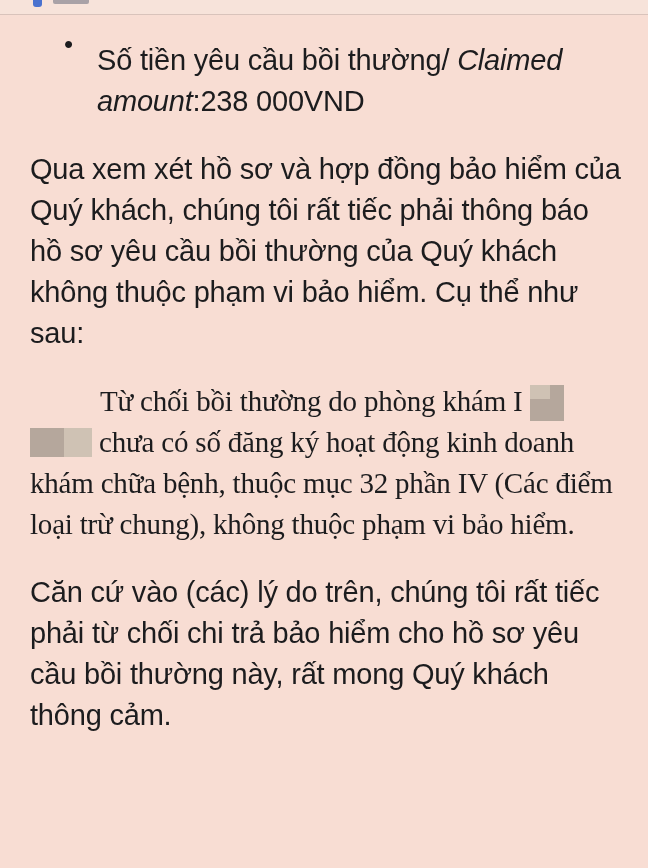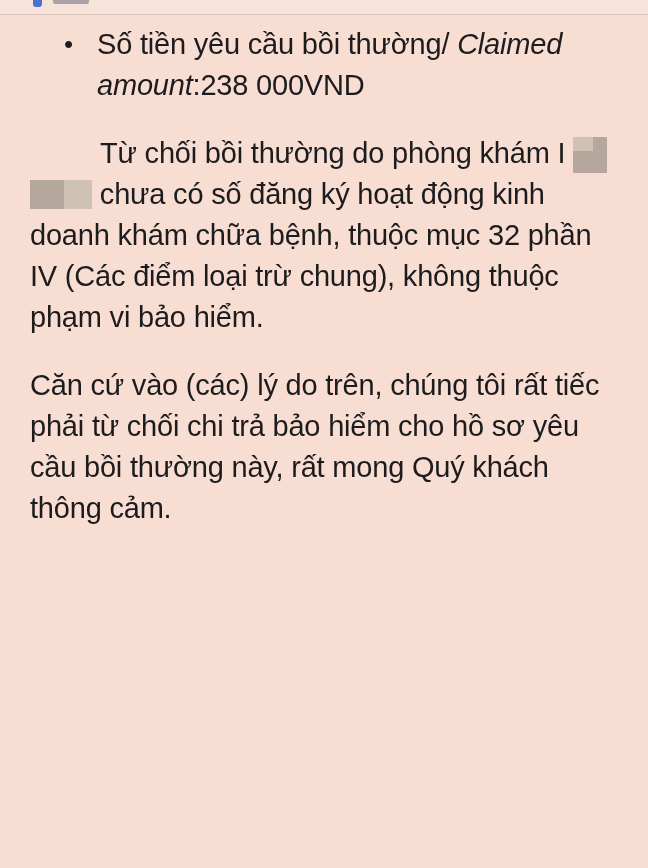--- a/index.html
+++ b/index.html
@@ -52,25 +52,25 @@
   .bullet-row {
     display: flex;
     margin-left: 34px;
     margin-bottom: 27px;
   }
   .bullet-marker {
     width: 33px;
     flex: 0 0 33px;
     font-size: 26px;
   }
-  .bullet-text { flex: 1 1 auto; }
+  .bullet-text { flex: 1 1 auto; margin-top: 16px; }
   .para { margin-bottom: 27px; }
   .para:last-child { margin-bottom: 0; }
   .italic { font-style: italic; }
-  .indent-first { text-indent: 70px; }
+  .indent-first { text-indent: 70px; font-family: Liberation Serif, serif; }
   .indent-first .redact, .indent-first span { text-indent: 0; }
   .redact {
     display: inline-block;
     vertical-align: -7px;
   }
   .redact-a {
     width: 34px; height: 36px;
     vertical-align: -10px;
     background:
       linear-gradient(to bottom, var(--redaction-light) 0 40%, transparent 40%) left/60% 100% no-repeat,
@@ -92,20 +92,21 @@
     <span class="gray-frag"></span>
   </div>
 
   <div class="content">
 
     <div class="bullet-row">
       <span class="bullet-marker">•</span>
       <p class="bullet-text"><span>Số tiền yêu cầu bồi thường/ </span><span class="italic">Claimed amount</span><span>:238 000VND</span></p>
     </div>
 
+    <p class="para">Qua xem xét hồ sơ và hợp đồng bảo hiểm của Quý khách, chúng tôi rất tiếc phải thông báo hồ sơ yêu cầu bồi thường của Quý khách không thuộc phạm vi bảo hiểm. Cụ thể như sau:</p>
 
 
     <p class="para indent-first"><span>Từ chối bồi thường do phòng khám I</span> <span class="redact redact-a"></span><br><span class="redact redact-b"></span> <span>chưa có số đăng ký hoạt động kinh doanh khám chữa bệnh, thuộc mục 32 phần IV (Các điểm loại trừ chung), không thuộc phạm vi bảo hiểm.</span></p>
 
     <p class="para">Căn cứ vào (các) lý do trên, chúng tôi rất tiếc phải từ chối chi trả bảo hiểm cho hồ sơ yêu cầu bồi thường này, rất mong Quý khách thông cảm.</p>
 
   </div>
 </div>
 
 </body></html>

